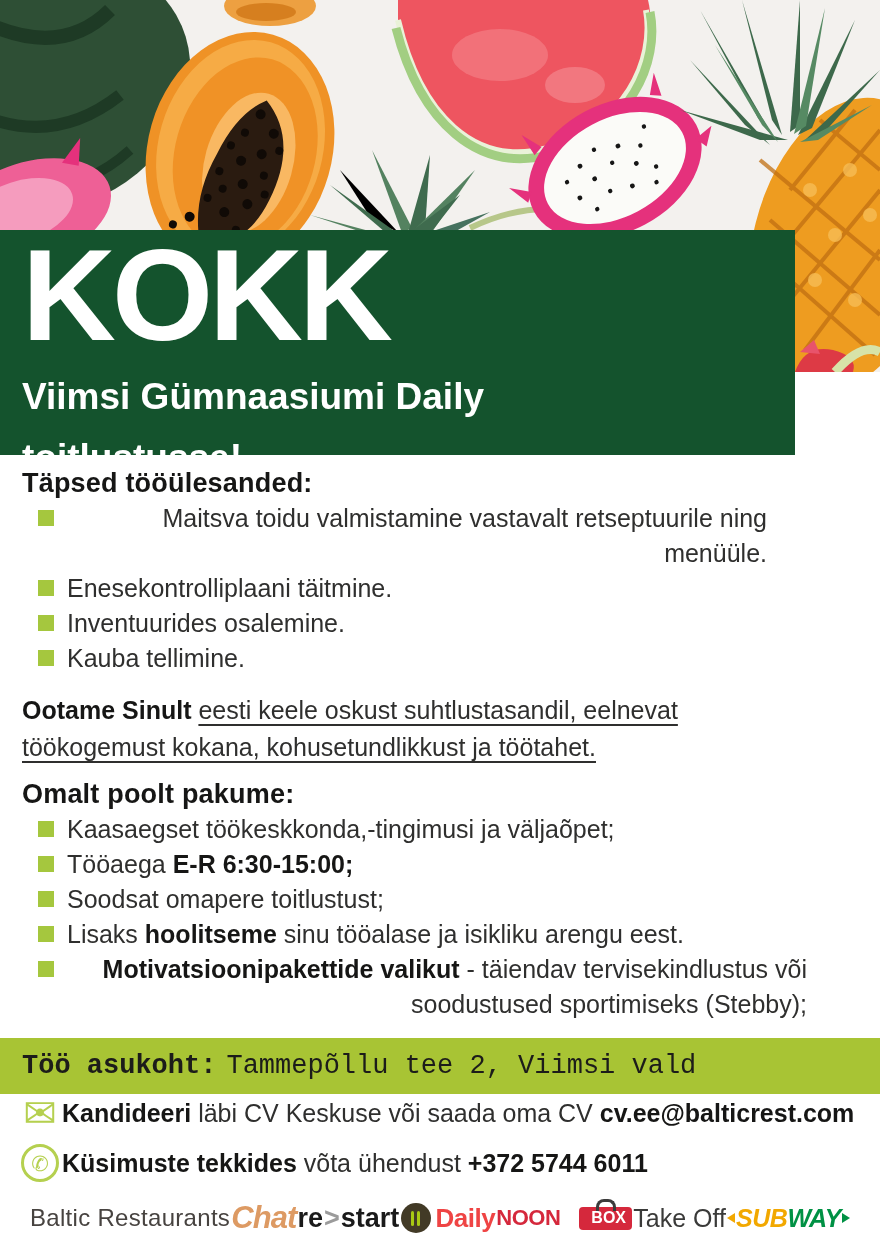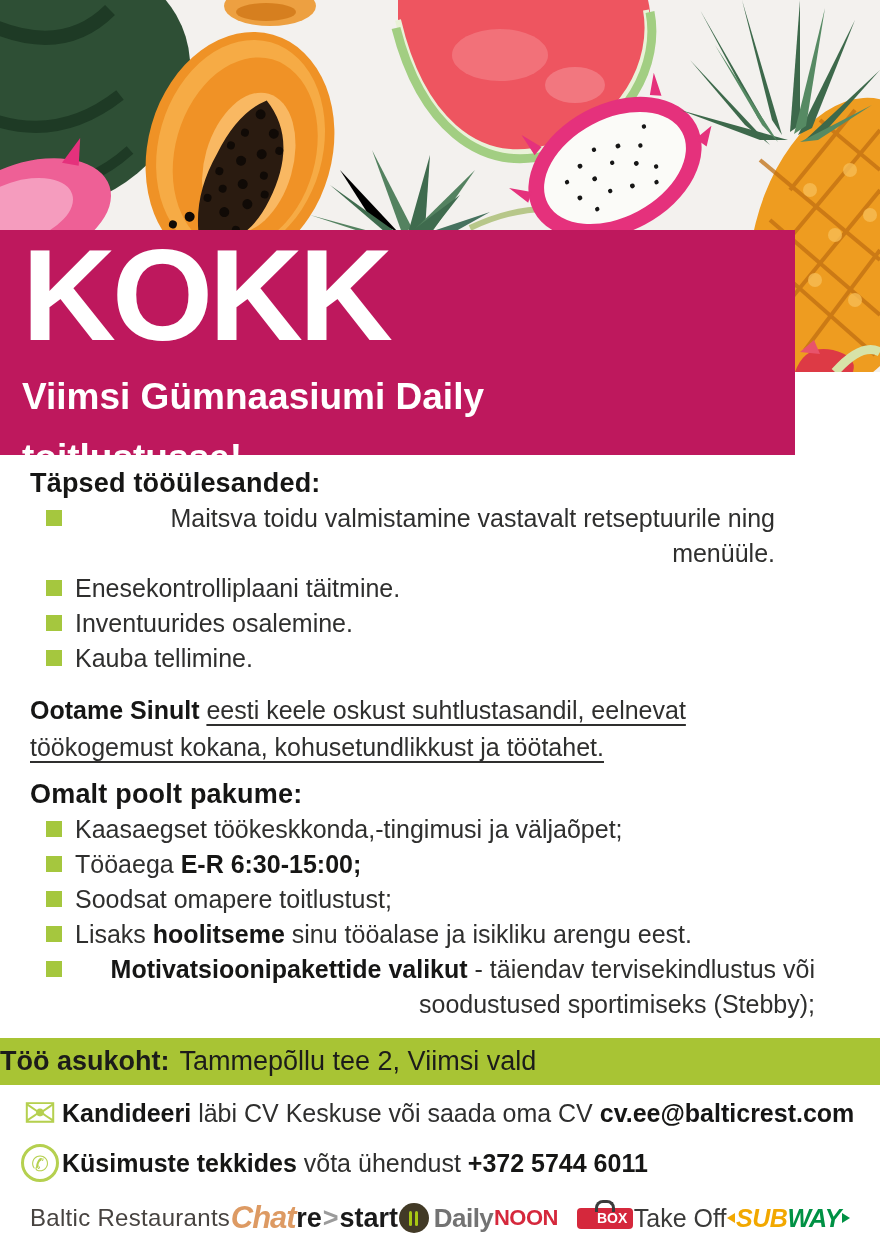--- a/index.html
+++ b/index.html
@@ -3,39 +3,39 @@
 <meta charset="utf-8">
 <style>
   html,body{margin:0;padding:0;}
   body{background:#ffffff;font-family:"Liberation Sans",sans-serif;}
   .page{position:relative;width:880px;height:1244px;background:#ffffff;overflow:hidden;}
 
   
   .photo{position:absolute;top:0;left:0;width:880px;height:375px;}
 
   
-  .banner{position:absolute;top:230px;left:0;width:795px;height:225px;background:#be185d;color:#ffffff;padding:0 0 0 22px;box-sizing:border-box;}
+  .banner{position:absolute;top:230px;left:0;width:795px;height:225px;background:#14532d;color:#ffffff;padding:0 0 0 22px;box-sizing:border-box;}
   .banner .title{font-size:130px;font-weight:700;letter-spacing:-4px;line-height:0.92;margin-top:6px;}
   .banner .subtitle{font-size:37px;font-weight:700;line-height:1.12;letter-spacing:0;margin-top:20px;}
 
   
-  .content{position:absolute;top:455px;left:0;width:880px;padding:0 30px;box-sizing:border-box;color:#2f2f2e;}
+  .content{position:absolute;top:455px;left:0;width:880px;padding:0 22px;box-sizing:border-box;color:#2f2f2e;}
   h2.sec{font-size:27px;font-weight:700;color:#161615;margin:14px 0 4px 0;line-height:28px;letter-spacing:0.2px;}
   ul.blist{list-style:none;margin:0;padding:0 0 0 16px;}
   ul.blist li{display:flex;align-items:flex-start;font-size:25px;line-height:35px;color:#2f2f2e;text-align:right;}
   .sq{flex:0 0 16px;width:16px;height:16px;background:#a5c73e;margin:9px 13px 0 0;}
   .li-text{max-width:700px;}
   .li-text b{font-weight:700;color:#161615;}
   .expect{margin:16px 0 0 0;font-size:25px;line-height:37px;max-width:730px;}
   .expect b{font-weight:700;color:#161615;}
   .expect .und{text-decoration:underline;text-decoration-thickness:2px;text-underline-offset:5px;}
   .offer-gap{margin-top:12px;}
 
   
-  .locbar{position:absolute;top:1038px;left:0;width:880px;height:47px;background:#a8c434;display:flex;align-items:center;box-sizing:border-box;font-size:27px;color:#1c1c1a;}
+  .locbar{position:absolute;top:1038px;left:0;width:880px;height:56px;background:#a8c434;display:flex;align-items:center;padding-left:22px;box-sizing:border-box;font-size:27px;color:#1c1c1a;font-family:Liberation Mono, monospace;}
   .locbar b{font-weight:700;margin-right:10px;}
 
   
   .contacts{position:absolute;top:1092px;left:0;width:880px;padding:0 18px;box-sizing:border-box;}
   .crow{display:flex;align-items:center;height:42px;margin-bottom:8px;}
   .cicon{flex:0 0 44px;display:flex;align-items:center;justify-content:center;}
   .env{font-size:40px;color:#b5d04f;line-height:1;}
   .phc{width:32px;height:32px;border:3px solid #b5d04f;border-radius:50%;display:flex;align-items:center;justify-content:center;}
   .phg{font-size:21px;color:#b5d04f;line-height:1;}
   .ctext{font-size:25px;color:#2f2f2e;}
@@ -45,23 +45,23 @@
   .footer{position:absolute;top:1196px;left:0;width:880px;padding:0 30px;box-sizing:border-box;display:flex;align-items:center;justify-content:space-between;height:44px;}
   .brand{display:flex;align-items:center;white-space:nowrap;text-align:center;}
   .logo-baltic{font-size:24px;color:#474340;letter-spacing:0.3px;}
   .logo-chat{font-size:31px;color:#dd9a63;font-weight:700;font-style:italic;letter-spacing:-1px;}
   .logo-chat::first-letter{font-size:1.2em;}
   .logo-restart{font-size:27px;font-weight:700;color:#1a1a1a;}
   .logo-restart .gt{color:#9b9b9b;font-weight:700;padding:0 1px;}
   .daily-circle{width:30px;height:30px;border-radius:50%;background:#423a26;display:flex;align-items:center;justify-content:center;margin-right:5px;}
   .daily-utensil{display:flex;gap:3px;}
   .daily-utensil i{display:block;width:3px;height:15px;background:#a8c813;border-radius:1.5px;}
-  .logo-daily-text{font-size:26px;font-weight:700;color:#737373;letter-spacing:-0.5px;}
+  .logo-daily-text{font-size:26px;font-weight:700;color:#ef4444;letter-spacing:-0.5px;}
   .logo-noon{font-size:22px;font-weight:700;color:#d5283c;letter-spacing:-0.5px;}
-  .noonbox-box{position:relative;background:#d5283c;color:#ffffff;font-size:14px;font-weight:700;border-radius:4px;padding:2px 6px 3px 20px;margin-left:19px;}
+  .noonbox-box{position:relative;background:#d5283c;color:#ffffff;font-size:16px;font-weight:700;border-radius:4px;padding:2px 6px 3px 12px;margin-left:19px;}
   .noonbox-handle{position:absolute;top:-8px;left:50%;transform:translateX(-50%);width:14px;height:9px;border:3px solid #3b3b3b;border-bottom:none;border-radius:8px 8px 0 0;}
   .logo-takeoff{font-size:25px;color:#3a3a39;}
   .logo-subway{font-size:25px;font-weight:700;font-style:italic;letter-spacing:-0.5px;display:flex;align-items:center;}
   .logo-subway .sub{color:#f2a800;}
   .logo-subway .way{color:#009144;}
   .arrow-left{width:0;height:0;border-top:5px solid transparent;border-bottom:5px solid transparent;border-right:8px solid #f2a800;margin-right:1px;}
   .arrow-right{width:0;height:0;border-top:5px solid transparent;border-bottom:5px solid transparent;border-left:8px solid #009144;margin-left:1px;}
 </style>
 </head>
 <body>

